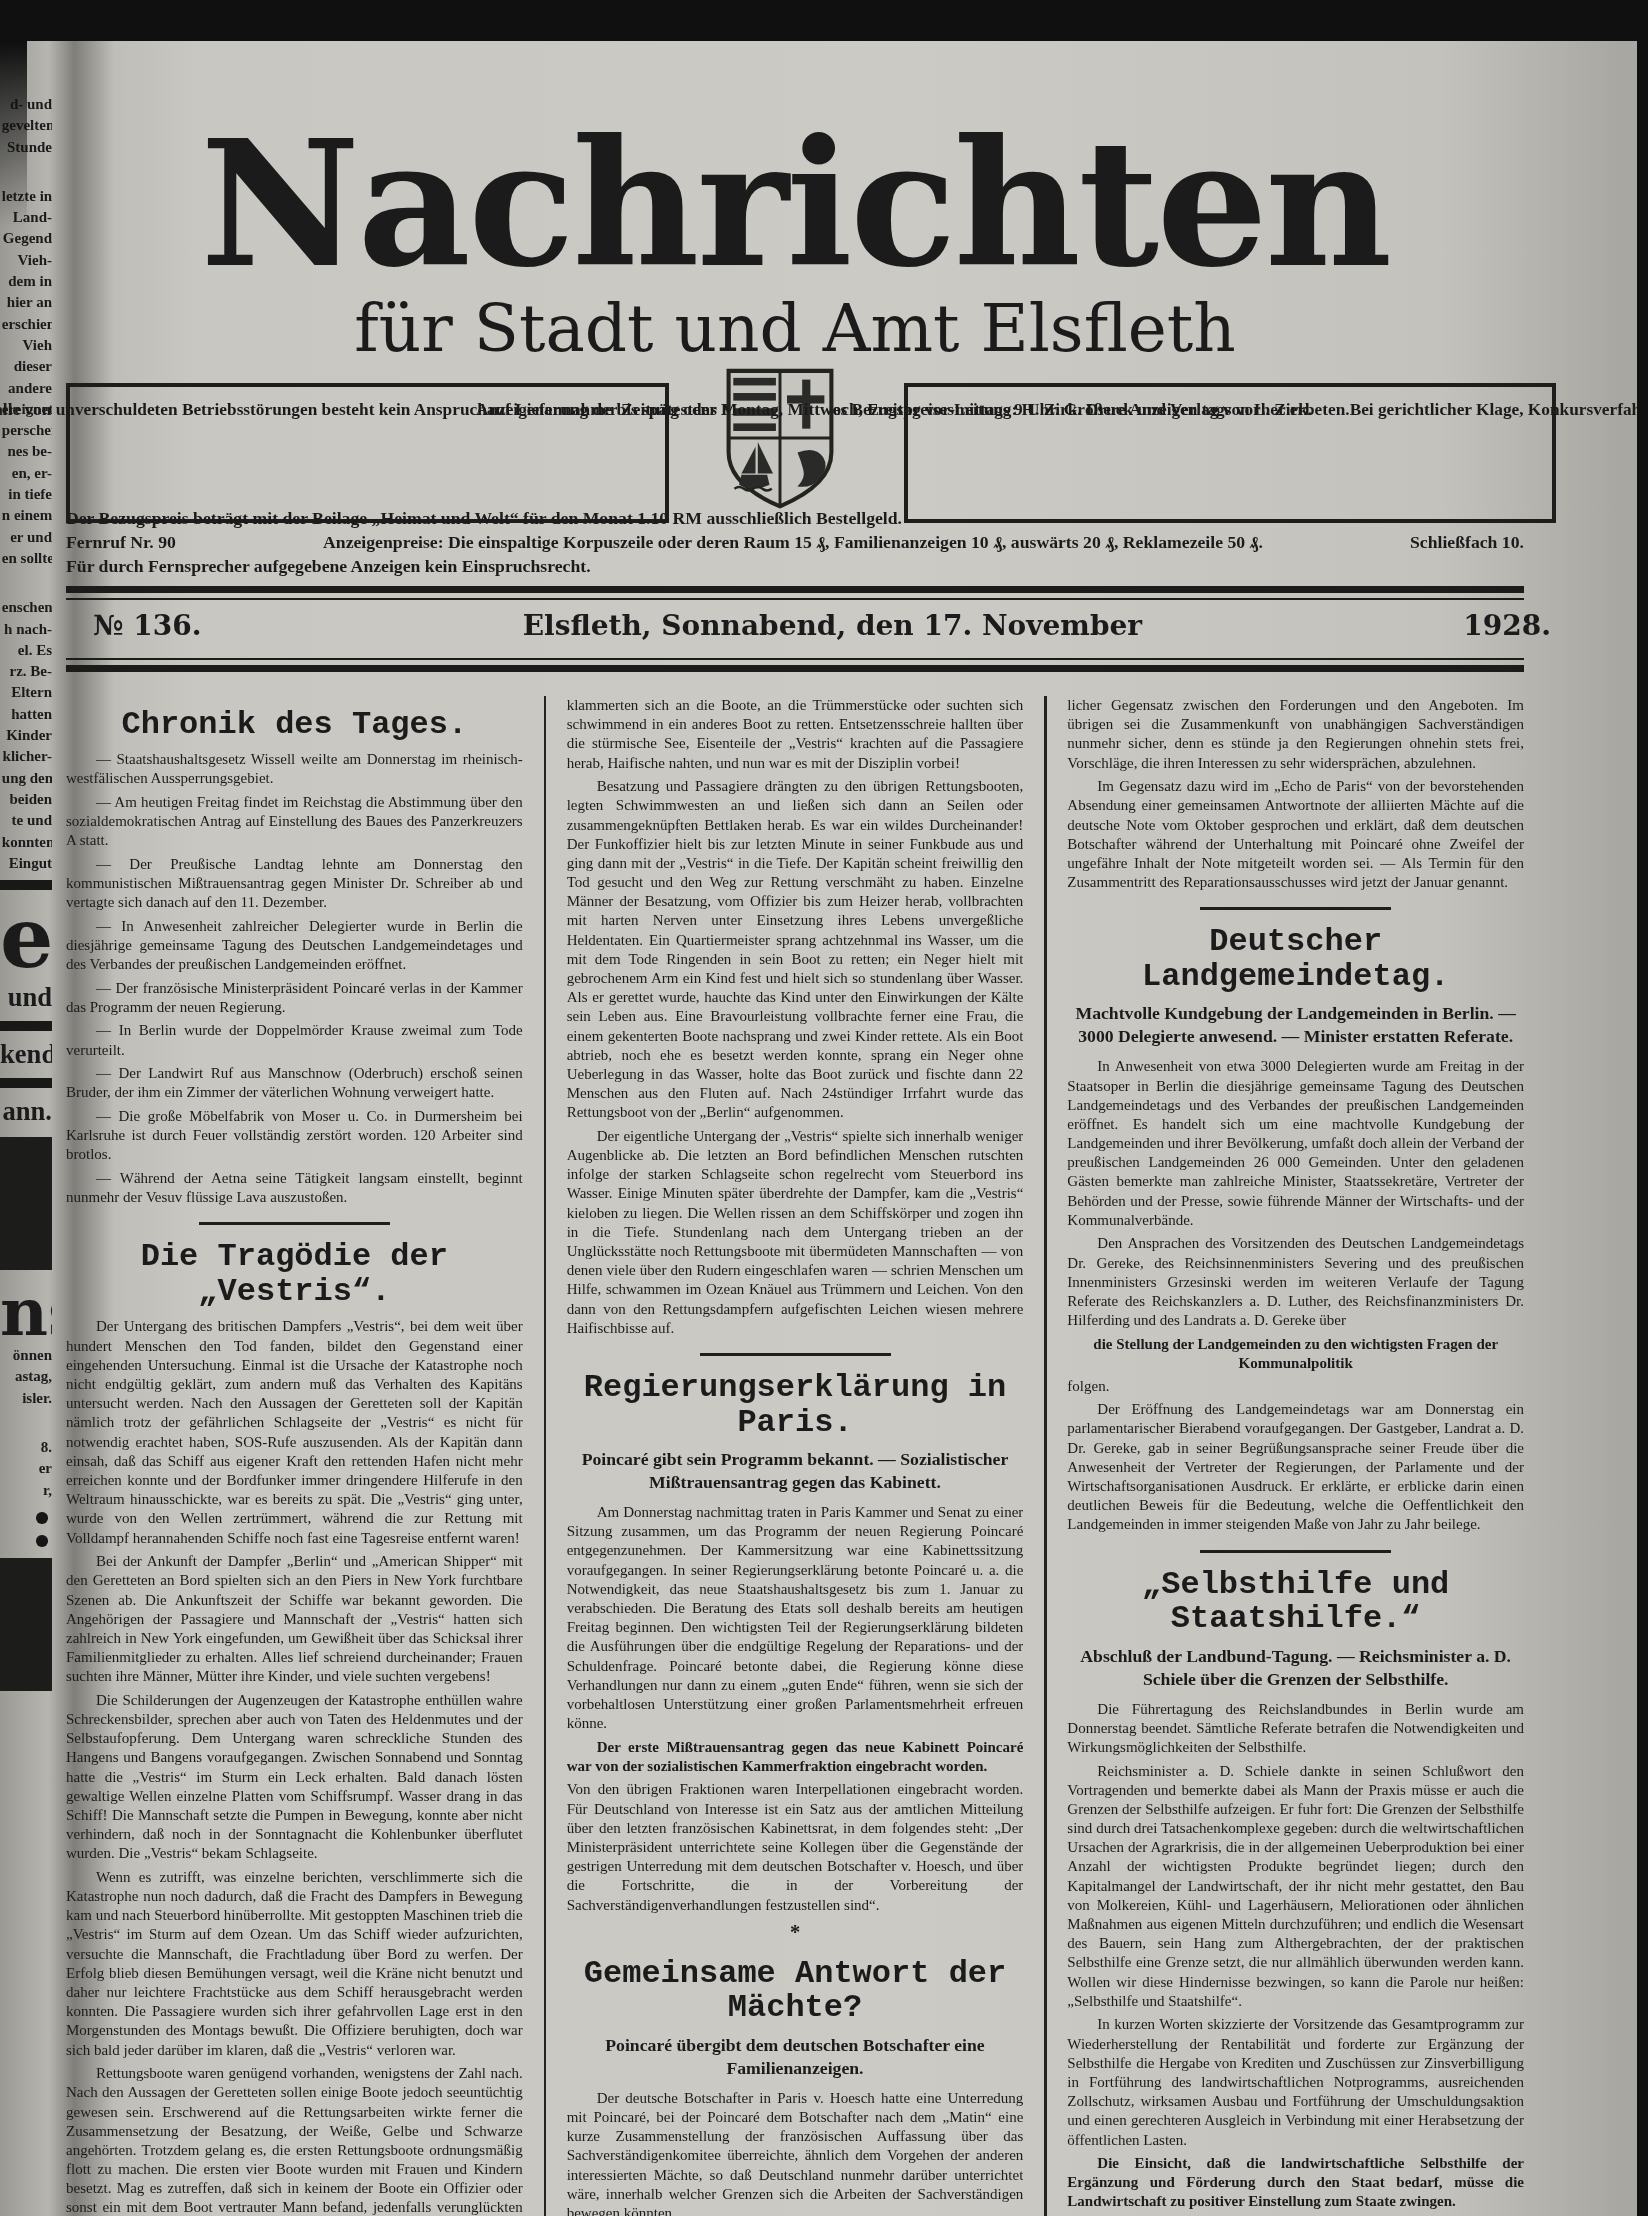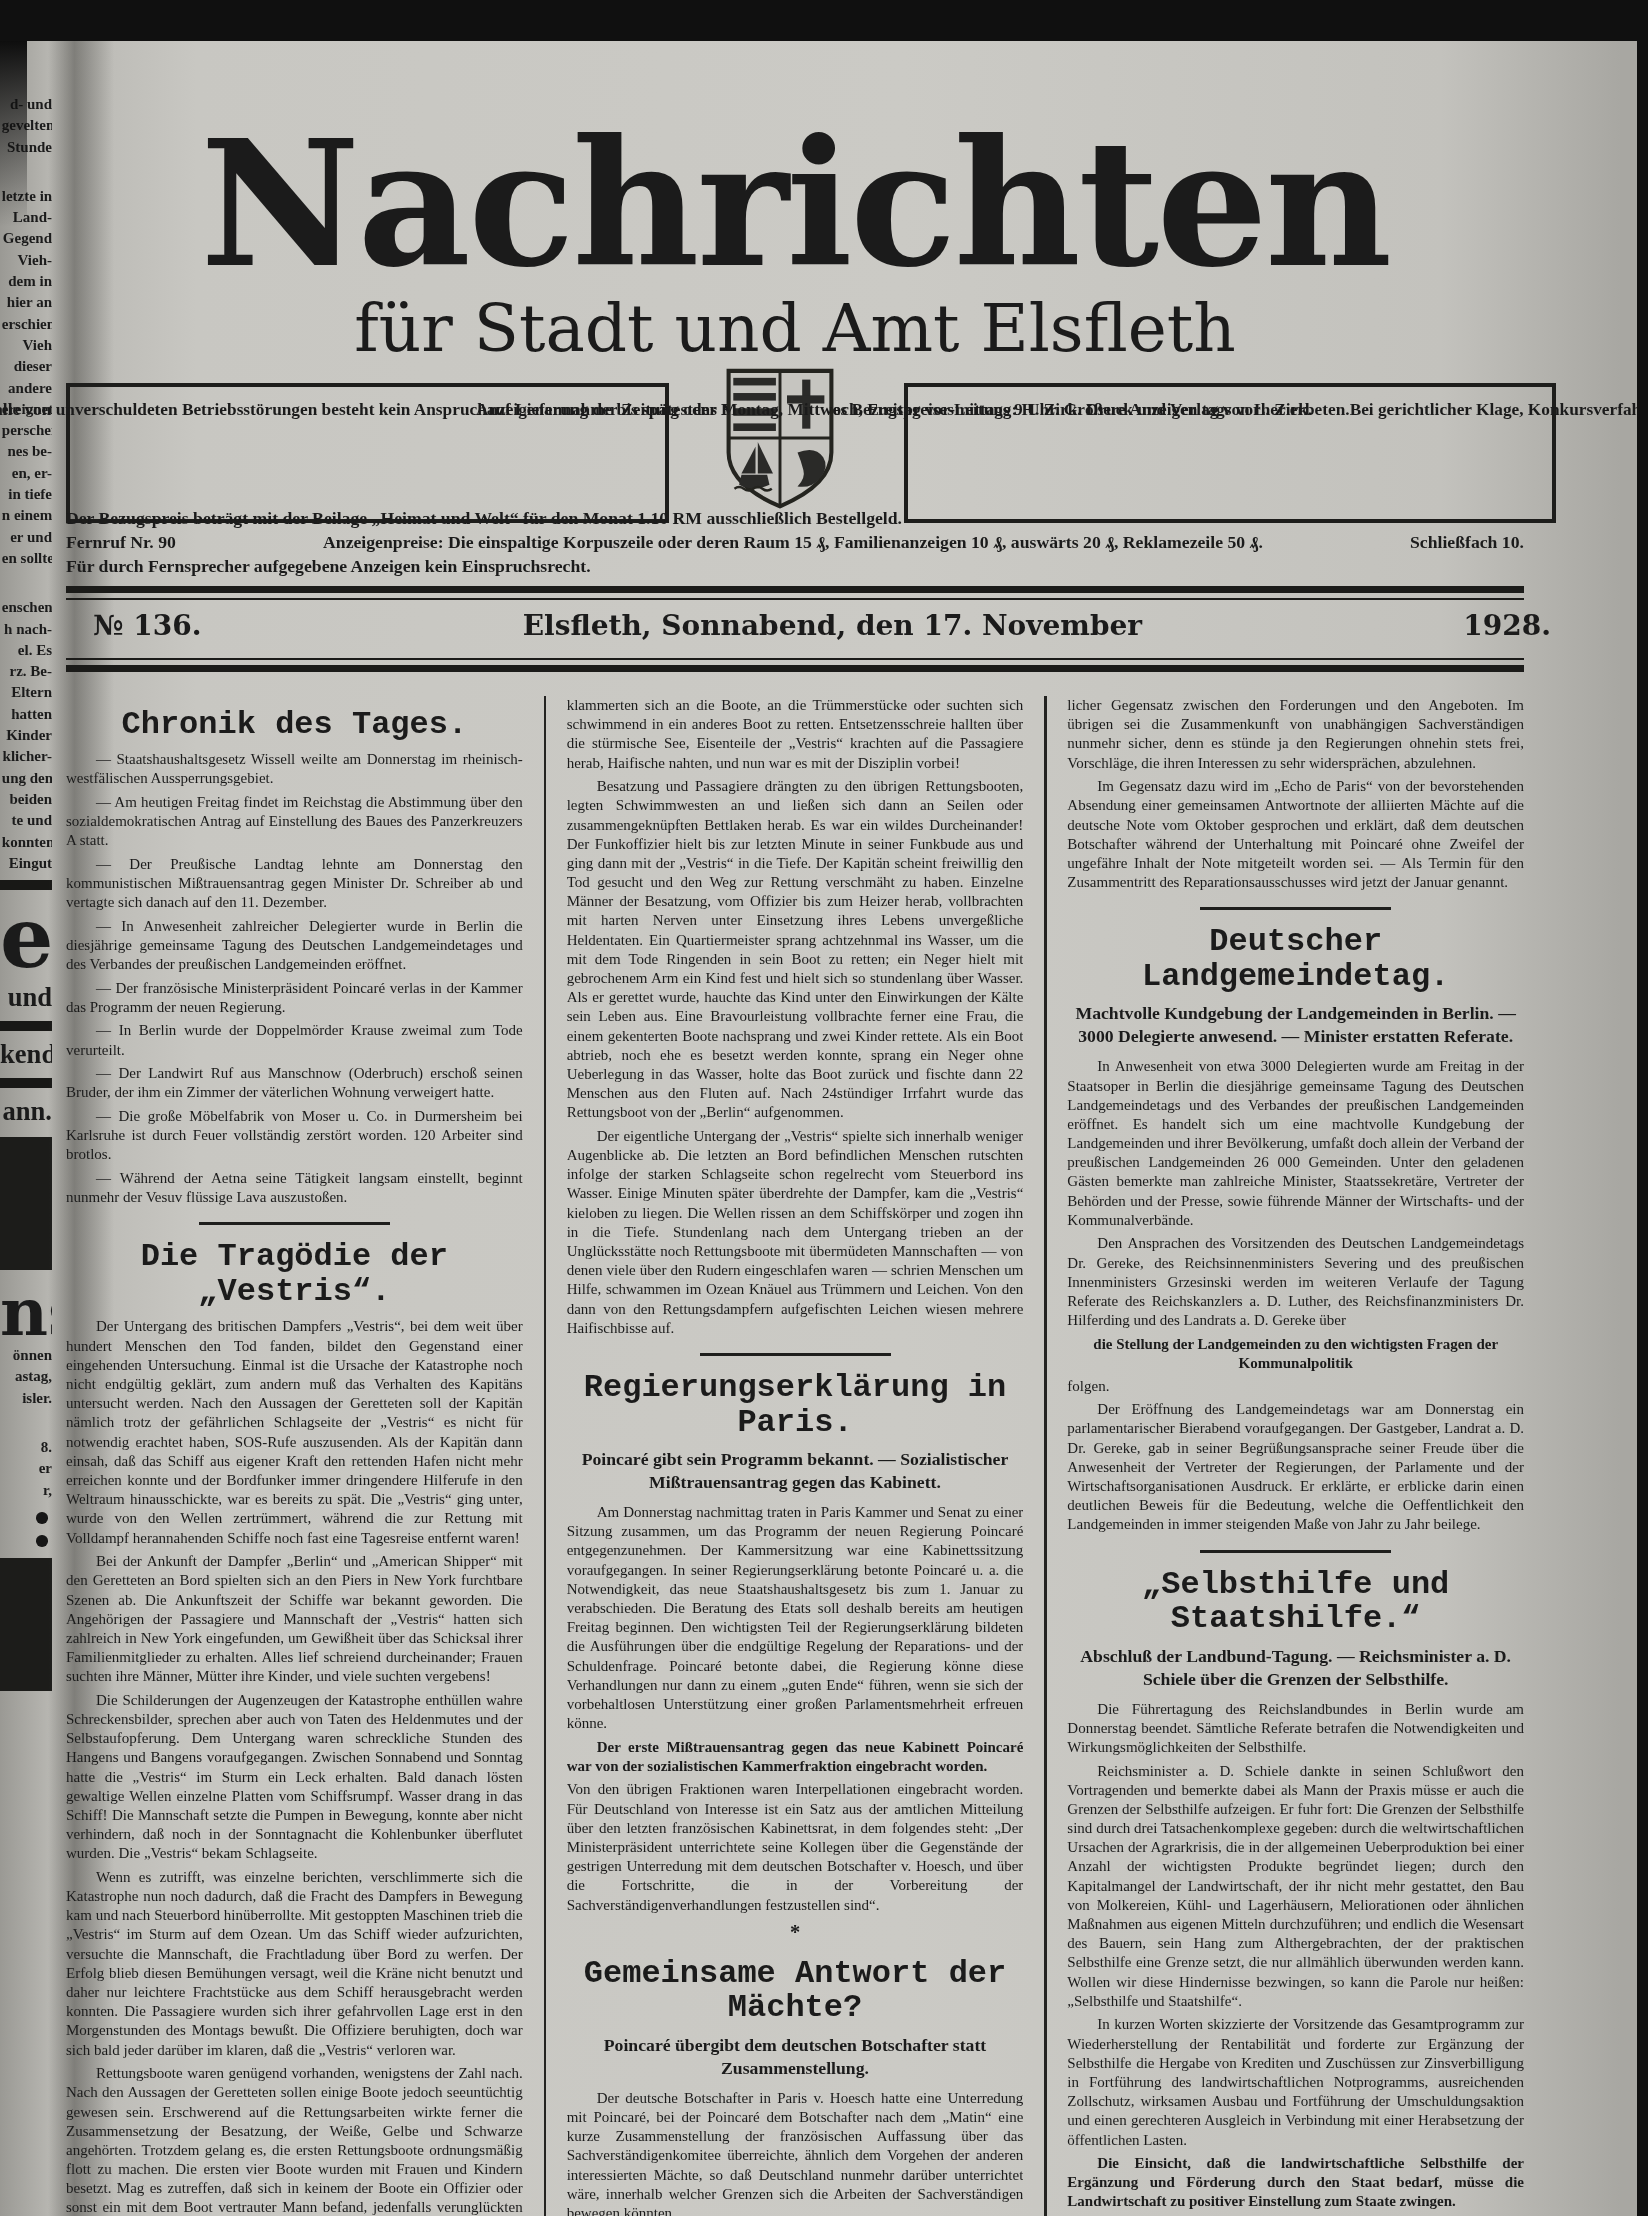--- a/index.html
+++ b/index.html
@@ -215,21 +215,21 @@
             <div class="blk" data-type="para">Besatzung und Passagiere drängten zu den übrigen Rettungsbooten, legten Schwimmwesten an und ließen sich dann an Seilen oder zusammengeknüpften Bettlaken herab. Es war ein wildes Durcheinander! Der Funkoffizier hielt bis zur letzten Minute in seiner Funkbude aus und ging dann mit der „Vestris“ in die Tiefe. Der Kapitän scheint freiwillig den Tod gesucht und den Weg zur Rettung verschmäht zu haben. Einzelne Männer der Besatzung, vom Offizier bis zum Heizer herab, vollbrachten mit harten Nerven unter Einsetzung ihres Lebens unvergeßliche Heldentaten. Ein Quartiermeister sprang achtzehnmal ins Wasser, um die mit dem Tode Ringenden in sein Boot zu retten; ein Neger hielt mit gebrochenem Arm ein Kind fest und hielt sich so stundenlang über Wasser. Als er gerettet wurde, hauchte das Kind unter den Einwirkungen der Kälte sein Leben aus. Eine Bravourleistung vollbrachte ferner eine Frau, die einem gekenterten Boote nachsprang und zwei Kinder rettete. Als ein Boot abtrieb, noch ehe es besetzt werden konnte, sprang ein Neger ohne Ueberlegung in das Wasser, holte das Boot zurück und fischte dann 22 Menschen aus den Fluten auf. Nach 24stündiger Irrfahrt wurde das Rettungsboot von der „Berlin“ aufgenommen.</div>
             <div class="blk" data-type="para">Der eigentliche Untergang der „Vestris“ spielte sich innerhalb weniger Augenblicke ab. Die letzten an Bord befindlichen Menschen rutschten infolge der starken Schlagseite schon regelrecht vom Steuerbord ins Wasser. Einige Minuten später überdrehte der Dampfer, kam die „Vestris“ kieloben zu liegen. Die Wellen rissen an dem Schiffskörper und zogen ihn in die Tiefe. Stundenlang nach dem Untergang trieben an der Unglücksstätte noch Rettungsboote mit übermüdeten Mannschaften — von denen viele über den Rudern eingeschlafen waren — schrien Menschen um Hilfe, schwammen im Ozean Knäuel aus Trümmern und Leichen. Von den dann von den Rettungsdampfern aufgefischten Leichen wiesen mehrere Haifischbisse auf.</div>
             <div class="blk" data-type="divider"></div>
             <div class="blk" data-type="headline">Regierungserklärung in Paris.</div>
             <div class="blk" data-type="subhead">Poincaré gibt sein Programm bekannt. — Sozialistischer Mißtrauensantrag gegen das Kabinett.</div>
             <div class="blk" data-type="para">Am Donnerstag nachmittag traten in Paris Kammer und Senat zu einer Sitzung zusammen, um das Programm der neuen Regierung Poincaré entgegenzunehmen. Der Kammersitzung war eine Kabinettssitzung voraufgegangen. In seiner Regierungserklärung betonte Poincaré u. a. die Notwendigkeit, das neue Staatshaushaltsgesetz bis zum 1. Januar zu verabschieden. Die Beratung des Etats soll deshalb bereits am heutigen Freitag beginnen. Den wichtigsten Teil der Regierungserklärung bildeten die Ausführungen über die endgültige Regelung der Reparations- und der Schuldenfrage. Poincaré betonte dabei, die Regierung könne diese Verhandlungen nur dann zu einem „guten Ende“ führen, wenn sie sich der vorbehaltlosen Unterstützung einer großen Parlamentsmehrheit erfreuen könne.</div>
             <div class="blk" data-type="para-bold">Der erste Mißtrauensantrag gegen das neue Kabinett Poincaré war von der sozialistischen Kammerfraktion eingebracht worden.</div>
             <div class="blk" data-type="para-flush">Von den übrigen Fraktionen waren Interpellationen eingebracht worden. Für Deutschland von Interesse ist ein Satz aus der amtlichen Mitteilung über den letzten französischen Kabinettsrat, in dem folgendes steht: „Der Ministerpräsident unterrichtete seine Kollegen über die Gegenstände der gestrigen Unterredung mit dem deutschen Botschafter v. Hoesch, und über die Fortschritte, die in der Vorbereitung der Sachverständigenverhandlungen festzustellen sind“.</div>
             <div class="blk" data-type="star">*</div>
             <div class="blk" data-type="headline">Gemeinsame Antwort der Mächte?</div>
-            <div class="blk" data-type="subhead">Poincaré übergibt dem deutschen Botschafter statt Zusammenstellung.</div>
+            <div class="blk" data-type="subhead">Poincaré übergibt dem deutschen Botschafter eine Familienanzeigen.</div>
             <div class="blk" data-type="para">Der deutsche Botschafter in Paris v. Hoesch hatte eine Unterredung mit Poincaré, bei der Poincaré dem Botschafter nach dem „Matin“ eine kurze Zusammenstellung der französischen Auffassung über das Sachverständigenkomitee überreichte, ähnlich dem Vorgehen der anderen interessierten Mächte, so daß Deutschland nunmehr darüber unterrichtet wäre, innerhalb welcher Grenzen sich die Arbeiten der Sachverständigen bewegen könnten.</div>
           </div>
         <div class="colgap"></div>
         <div class="col">
 
         <div class="blk" data-type="para-flush">licher Gegensatz zwischen den Forderungen und den Angeboten. Im übrigen sei die Zusammenkunft von unabhängigen Sachverständigen nunmehr sicher, denn es stünde ja den Regierungen ohnehin stets frei, Vorschläge, die ihren Interessen zu sehr widersprächen, abzulehnen.</div>
             <div class="blk" data-type="para">Im Gegensatz dazu wird im „Echo de Paris“ von der bevorstehenden Absendung einer gemeinsamen Antwortnote der alliierten Mächte auf die deutsche Note vom Oktober gesprochen und erklärt, daß dem deutschen Botschafter während der Unterhaltung mit Poincaré ohne Zweifel der ungefähre Inhalt der Note mitgeteilt worden sei. — Als Termin für den Zusammentritt des Reparationsausschusses wird jetzt der Januar genannt.</div>
             <div class="blk" data-type="divider"></div>
             <div class="blk" data-type="headline">Deutscher Landgemeindetag.</div>
             <div class="blk" data-type="subhead">Machtvolle Kundgebung der Landgemeinden in Berlin. — 3000 Delegierte anwesend. — Minister erstatten Referate.</div>

